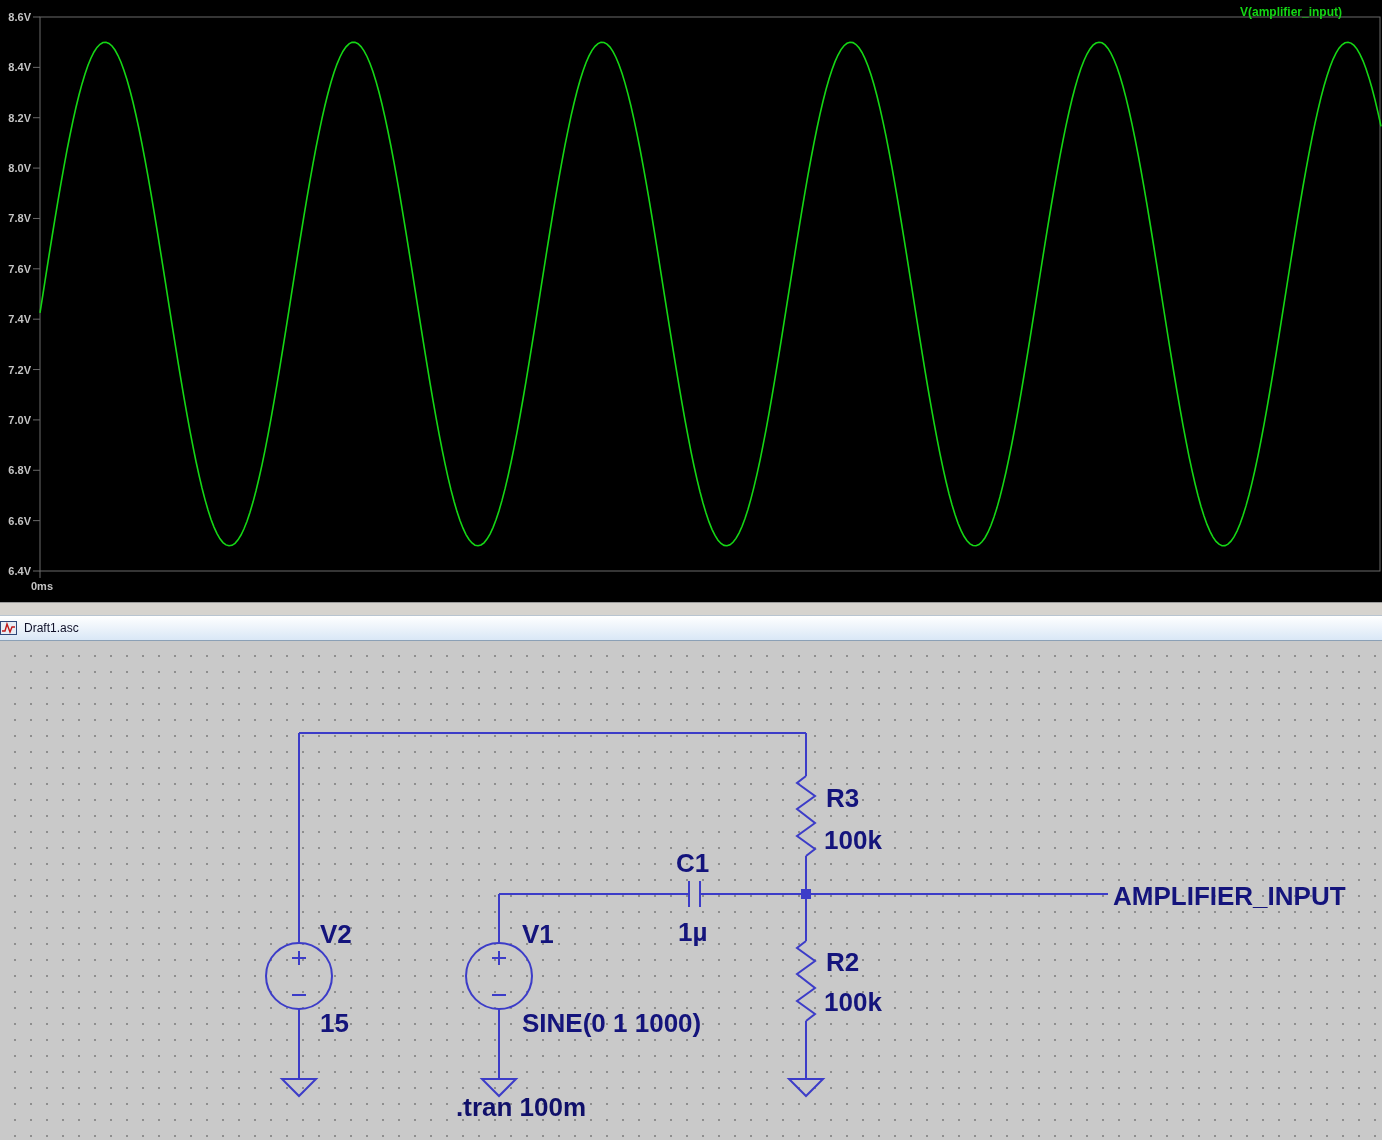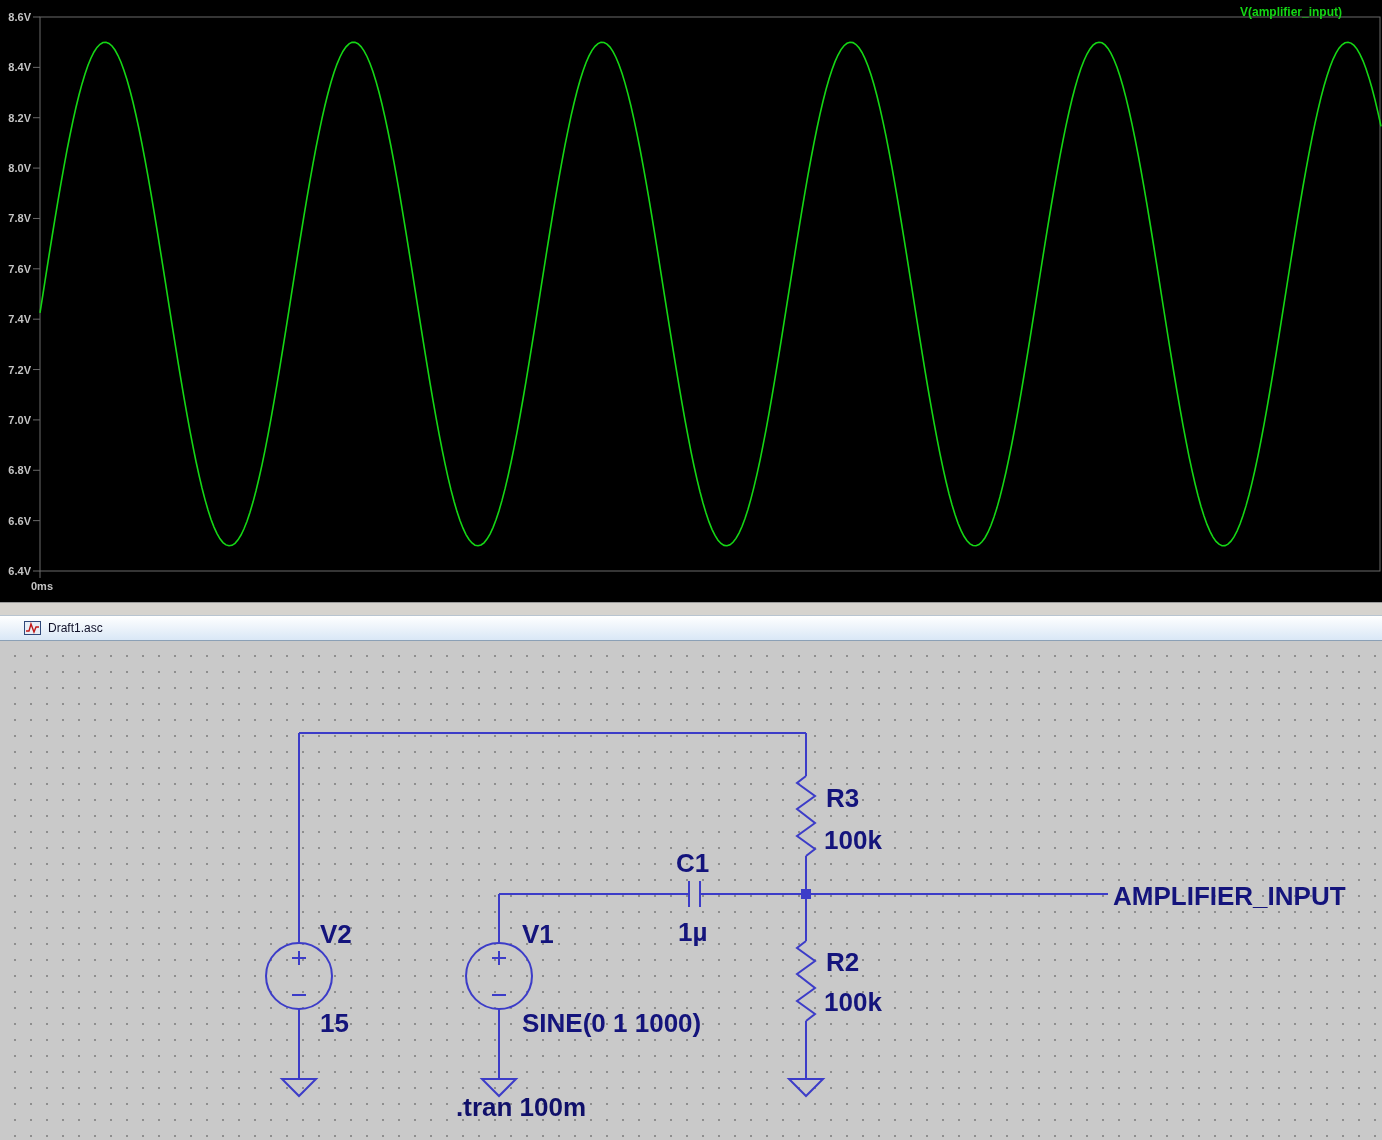--- a/index.html
+++ b/index.html
@@ -18,21 +18,21 @@
     font-family:"Liberation Sans",sans-serif;font-size:12px;font-weight:700;
   }
   #trace{fill:none;stroke-width:1.6;}
   
   #divider{position:absolute;left:0;top:602px;width:1382px;height:13px;background:#d6d3ce;border-top:1px solid #9a9a9a;box-sizing:border-box;}
   
   #schem-titlebar{
     position:absolute;left:0;top:615px;width:1382px;height:26px;box-sizing:border-box;
     background:linear-gradient(#ffffff,#d9e7f6);
     border-top:1px solid #b8c4d0;border-bottom:1px solid #8ba0b6;
-    display:flex;align-items:center;padding-left:24px;
+    display:flex;align-items:center;padding-left:0;
   }
   #schem-titlebar .title-text{
     font-size:12px;color:#101028;margin-left:7px;
   }
   
   #schem-canvas{
     position:absolute;left:0;top:641px;width:1382px;height:499px;
     background-color:#c9c9c9;
     background-image:radial-gradient(circle,#8e8e8e 1px,transparent 1.2px);
     background-size:16px 16px;background-position:7px 7px;

